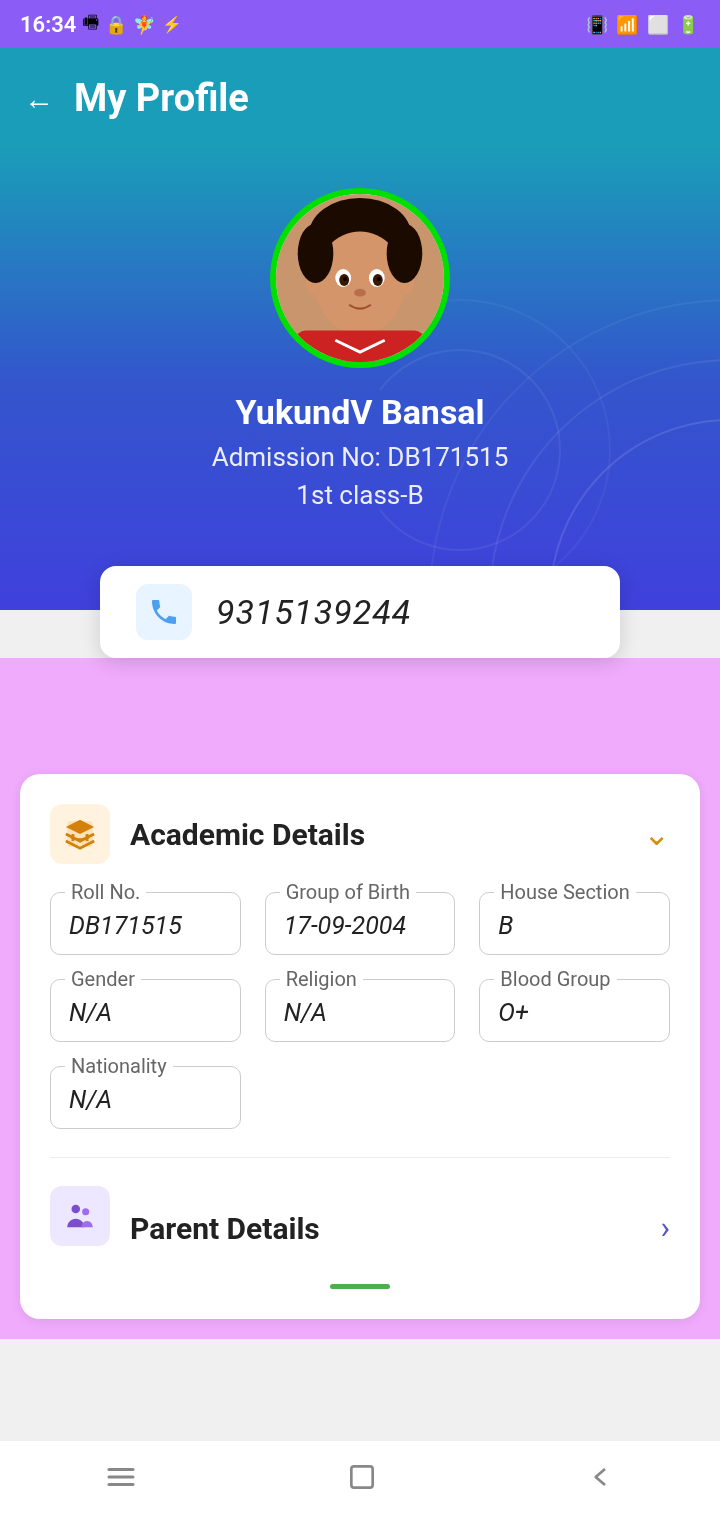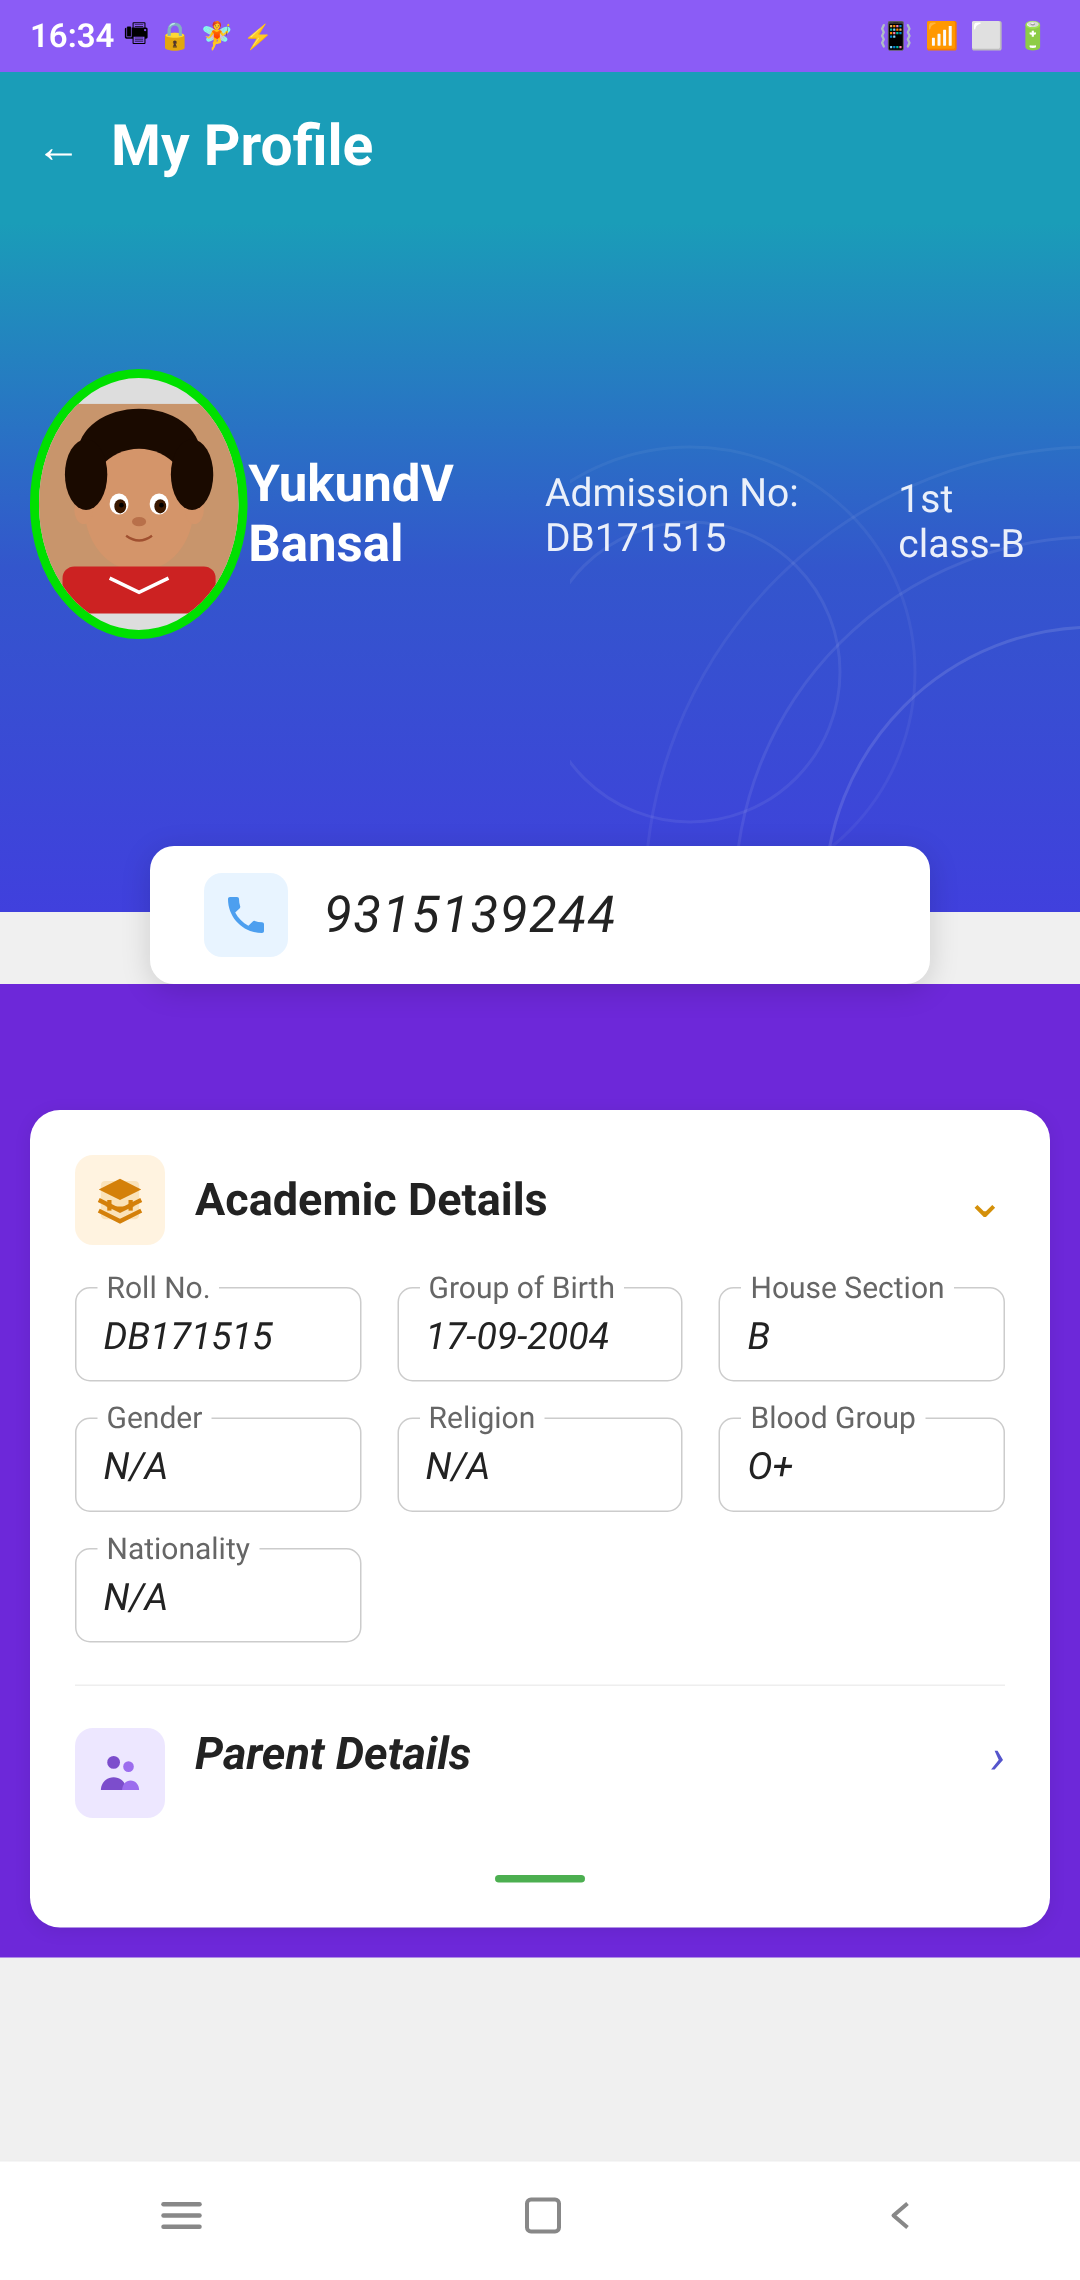--- a/index.html
+++ b/index.html
@@ -51,21 +51,21 @@
     .top-bar-title {
       color: white;
       font-size: 38px;
       font-weight: 700;
     }
 
     
     .hero {
       background: linear-gradient(180deg, #1a9db8 0%, #3356cc 50%, #4040dd 100%);
       display: flex;
-      flex-direction: row;
+      flex-direction: column;
       align-items: center;
       padding: 40px 20px 100px;
       position: relative;
       min-height: 460px;
     }
     .hero-bg-circles {
       position: absolute;
       bottom: 0; right: 0;
       width: 100%; height: 100%;
       overflow: hidden;
@@ -140,22 +140,22 @@
     }
     .phone-number {
       font-size: 34px;
       color: #222;
       font-weight: 400;
       letter-spacing: 1px;
     }
 
     
     .content {
-      background: #6d28d9;
-      padding: 84px 20px 20px;
+      background: #f0abfc;
+      padding: 116px 20px 20px;
     }
 
     
     .card {
       background: white;
       border-radius: 20px;
       padding: 30px;
       box-shadow: 0 2px 12px rgba(0,0,0,0.08);
     }
 
@@ -225,22 +225,21 @@
 
     .divider {
       height: 1px;
       background: #eee;
       margin: 28px 0;
     }
 
     
     .parent-section {
       display: flex;
-      align-items: flex-start;
-      font-style: italic;
+      align-items: flex-end;
     }
 
     
     .bottom-nav {
       position: fixed;
       bottom: 0;
       left: 0;
       width: 720px;
       height: 80px;
       background: white;

